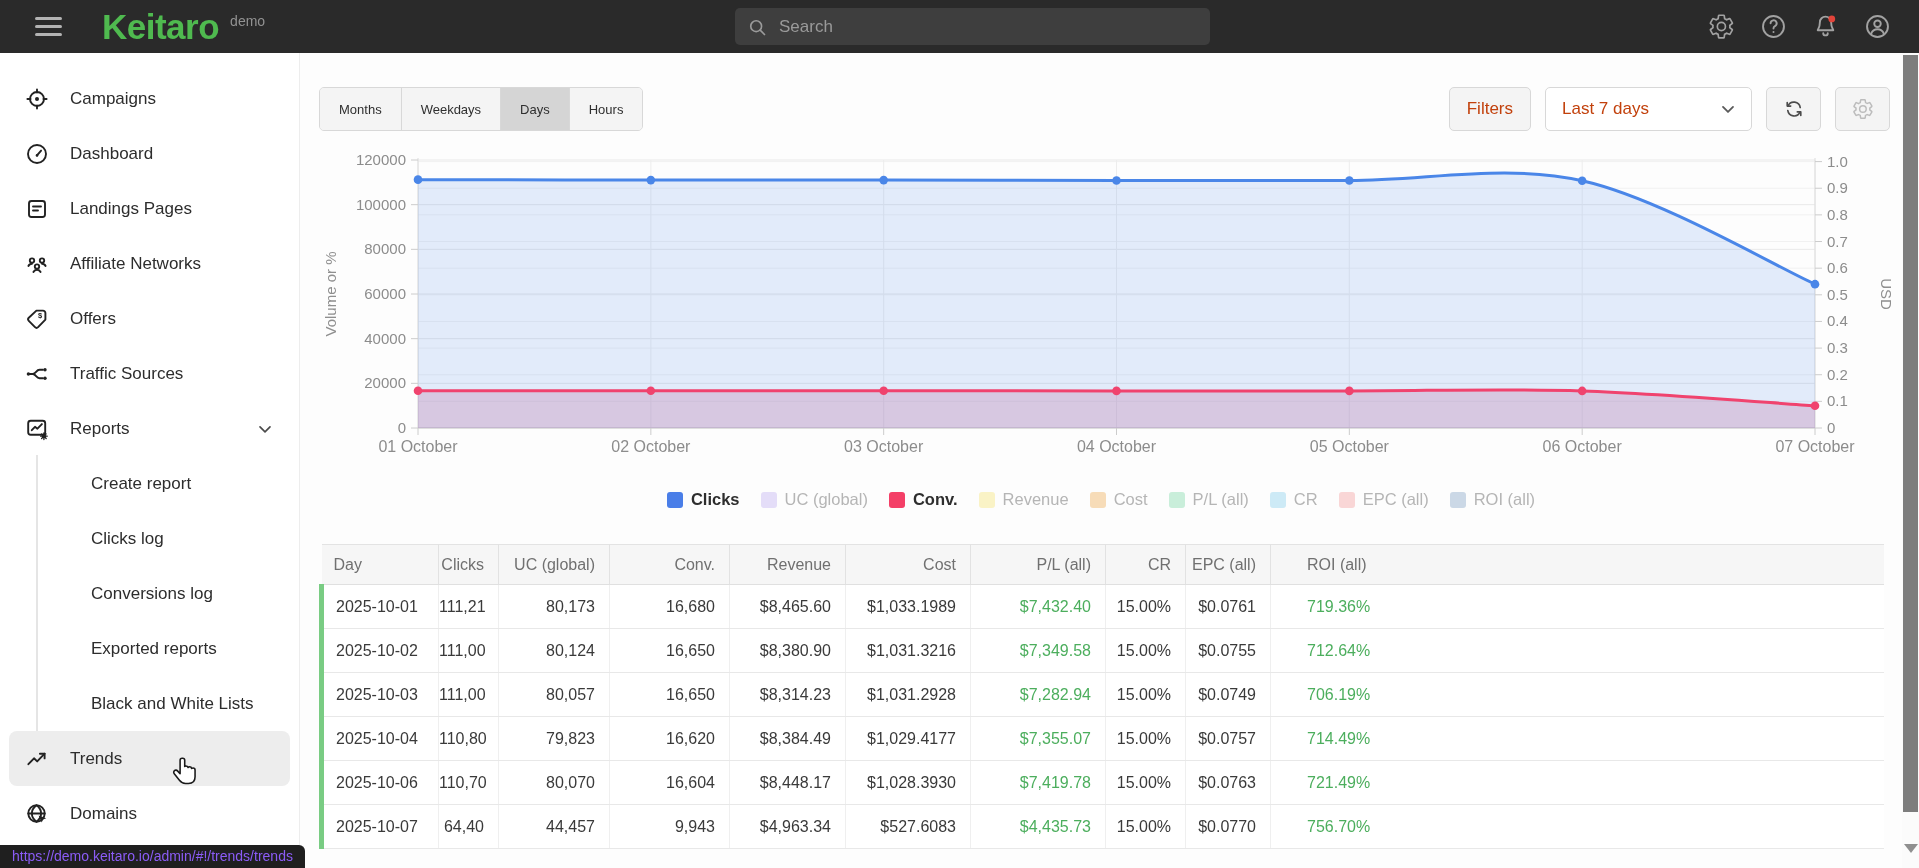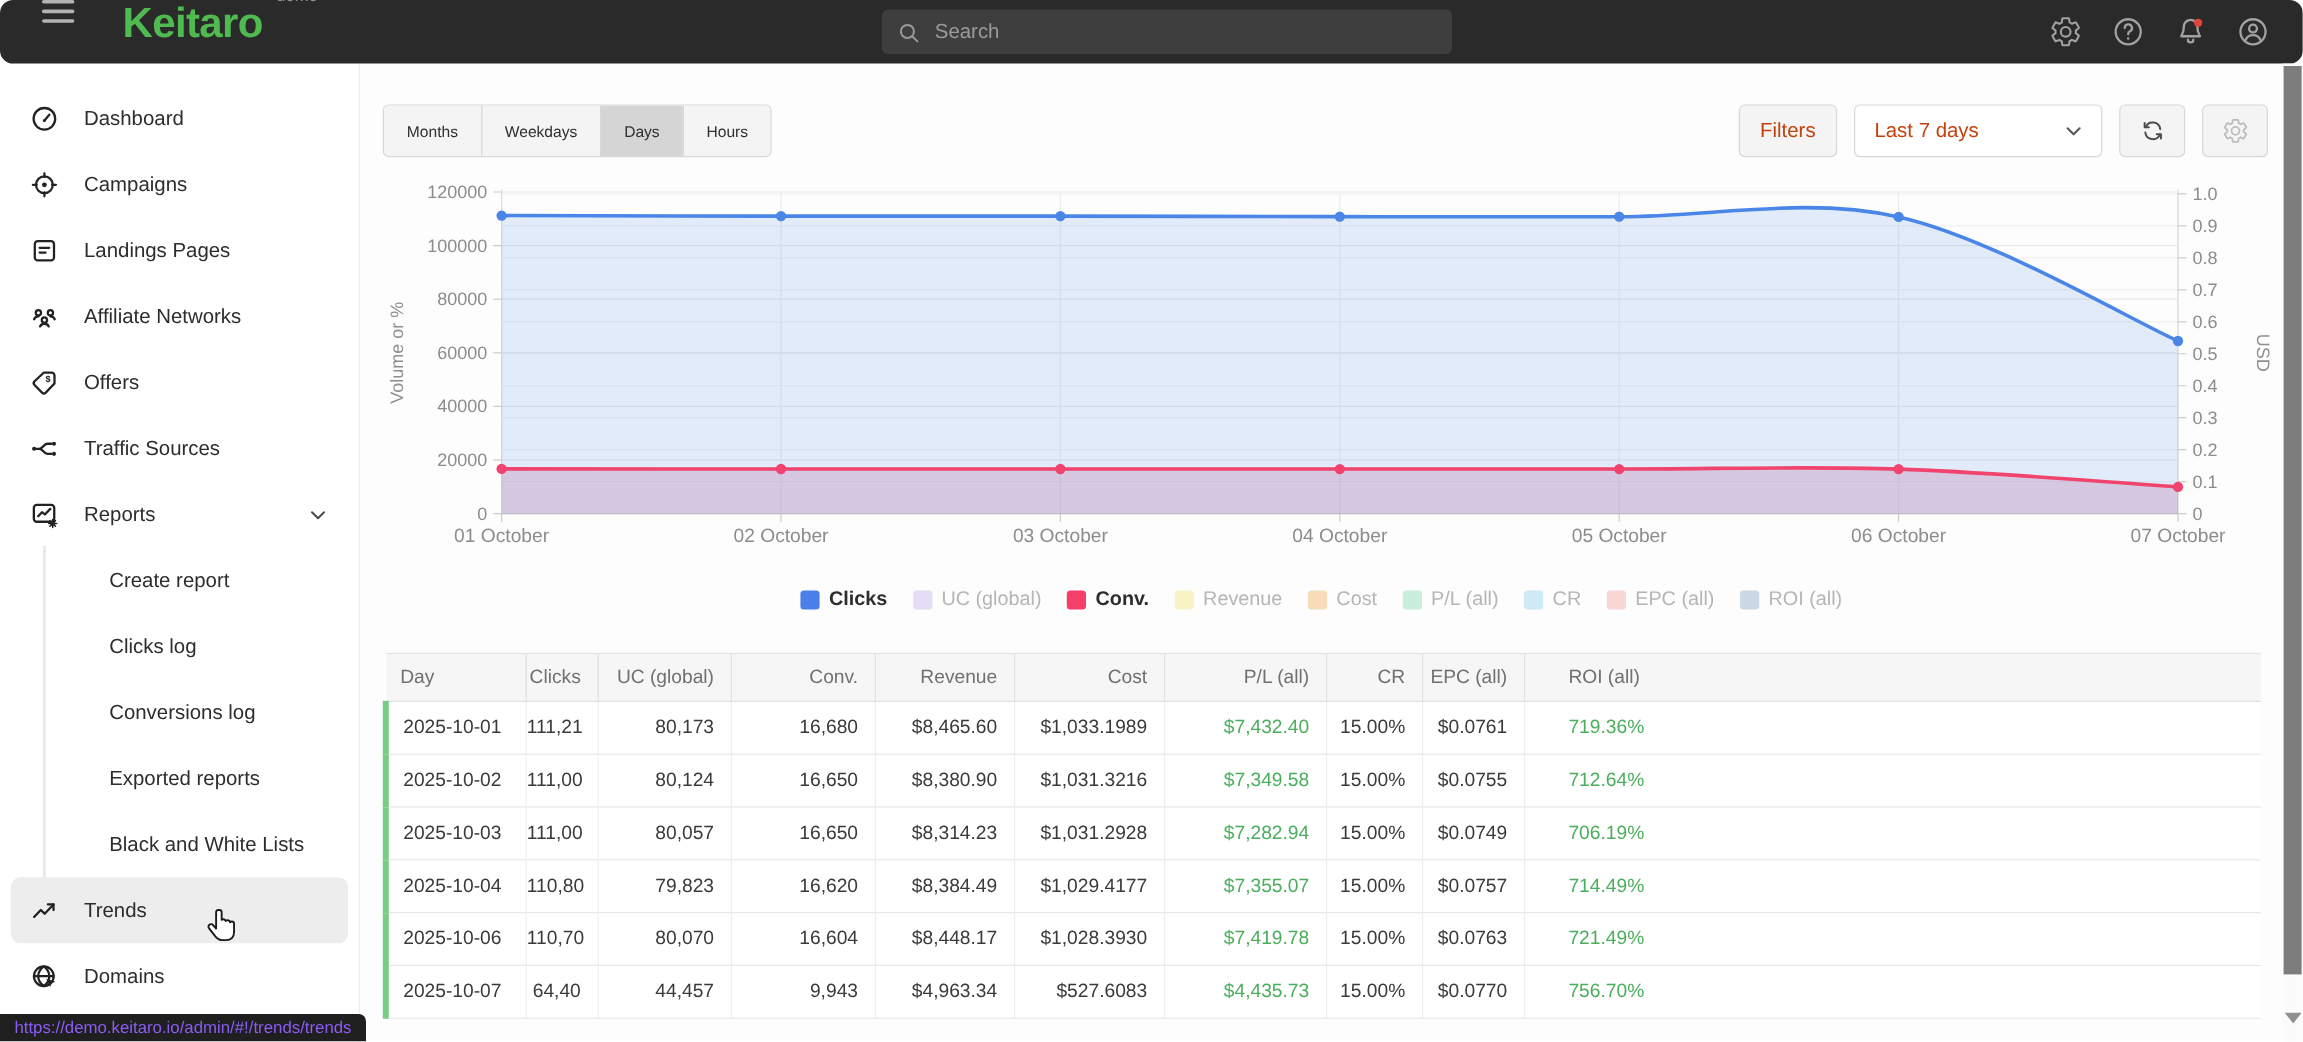--- a/index.html
+++ b/index.html
@@ -2,21 +2,21 @@
 <html><head>
 <meta charset="utf-8">
 <style>
   * { margin:0; padding:0; box-sizing:border-box; }
   html,body { width:1919px; height:868px; overflow:hidden; background:#fff;
               font-family:"Liberation Sans", sans-serif; }
   #app { position:relative; width:1919px; height:868px; }
 
   
   #topbar { position:absolute; left:0; top:0; width:1919px; height:53px; background:#2a2a2a;
-            display:flex; z-index:40;border-radius:11px; }
+            display:flex; align-items:center; z-index:40; }
   #hamburger { width:27px; height:19px; margin-left:35px; display:flex; flex-direction:column;
                justify-content:space-between; cursor:pointer; }
   #hamburger span { display:block; height:3px; border-radius:2px; background:#b3b3b3; }
   #brand { margin-left:40px; font-size:35px; font-weight:bold; color:#4fba4f; letter-spacing:-0.5px; }
   #badge { margin-left:11px; margin-top:-12px; font-size:14px; color:#929292; }
   #searchbox { position:absolute; left:735px; top:8px; width:475px; height:37px; background:#3e3e3e;
                border-radius:5px; display:flex; align-items:center; padding:0 12px; }
   #searchbox svg { flex:0 0 auto; }
   #searchbox input { background:transparent; border:none; outline:none; color:#22c55e;
                      font-size:17px; margin-left:12px; width:100%;
@@ -154,33 +154,33 @@
         </svg>
       </div>
     </div>
   </header>
 
   <aside id="sidebar">
     <div id="subline"></div>
     <div id="side-items">
         <div class="side-item">
           <span class="ic"><svg viewBox="0 0 24 24" width="24" height="24" fill="none" stroke="currentColor" stroke-width="1.9" stroke-linecap="round" stroke-linejoin="round">
+              <circle cx="12" cy="12" r="7"></circle>
+              <circle cx="12" cy="12" r="2" fill="currentColor" stroke="none"></circle>
+              <path d="M12 2.4v3.2M12 18.4v3.2M2.4 12h3.2M18.4 12h3.2"></path>
+            </svg></span>
+          <span class="lbl">Campaigns</span>
+        </div>
+        <div class="side-item">
+          <span class="ic"><svg viewBox="0 0 24 24" width="24" height="24" fill="none" stroke="currentColor" stroke-width="1.9" stroke-linecap="round" stroke-linejoin="round">
               <circle cx="12" cy="12" r="9"></circle>
               <path d="M12 13.4l4.1-4.8"></path>
               <circle cx="12" cy="13.4" r="1.3" fill="currentColor" stroke="none"></circle>
             </svg></span>
           <span class="lbl">Dashboard</span>
-        </div>
-        <div class="side-item">
-          <span class="ic"><svg viewBox="0 0 24 24" width="24" height="24" fill="none" stroke="currentColor" stroke-width="1.9" stroke-linecap="round" stroke-linejoin="round">
-              <circle cx="12" cy="12" r="7"></circle>
-              <circle cx="12" cy="12" r="2" fill="currentColor" stroke="none"></circle>
-              <path d="M12 2.4v3.2M12 18.4v3.2M2.4 12h3.2M18.4 12h3.2"></path>
-            </svg></span>
-          <span class="lbl">Campaigns</span>
         </div>
         <div class="side-item">
           <span class="ic"><svg viewBox="0 0 24 24" width="24" height="24" fill="none" stroke="currentColor" stroke-width="1.9" stroke-linecap="round" stroke-linejoin="round">
               <rect x="4" y="4" width="16" height="16" rx="2.5"></rect>
               <path d="M8 9.5h8M8 13.5h5"></path>
             </svg></span>
           <span class="lbl">Landings Pages</span>
         </div>
         <div class="side-item">
           <span class="ic"><svg viewBox="0 0 24 24" width="24" height="24" fill="none" stroke="currentColor" stroke-width="1.9" stroke-linecap="round" stroke-linejoin="round">

